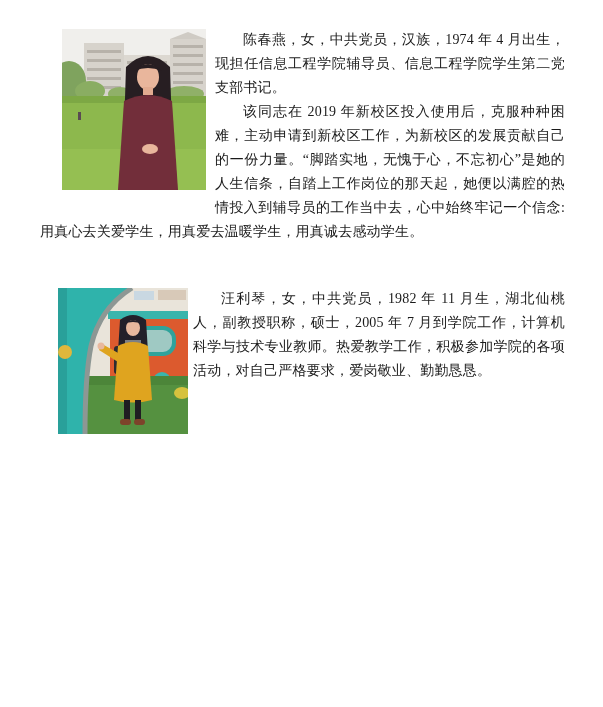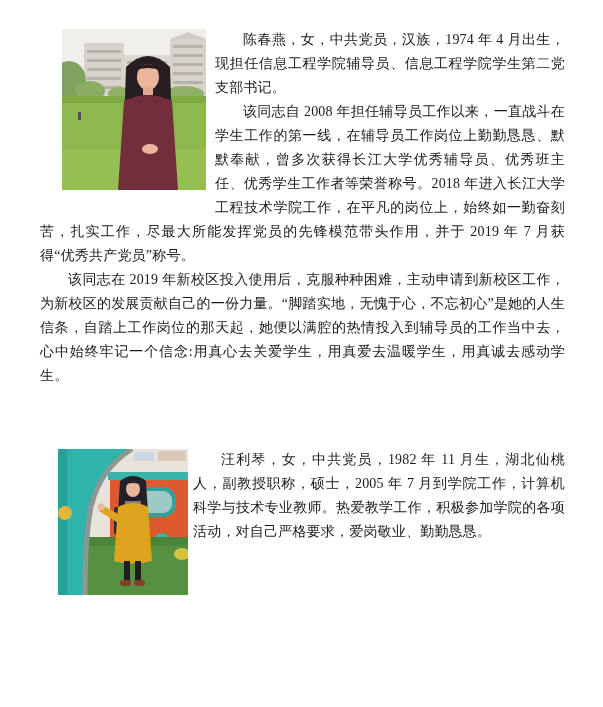--- a/index.html
+++ b/index.html
@@ -23,21 +23,21 @@
     line-height: 24px;
     color: #1a1a1a;
     text-align: justify;
   }
   section.profile::after {
     content: "";
     display: block;
     clear: both;
   }
   section.profile-2 {
-    margin-top: 60px;
+    margin-top: 43px;
     font-family: Liberation Serif, serif;
   }
   p.bio {
     margin: 0;
     text-indent: 2em;
     letter-spacing: 0.2px;
   }
   figure.photo {
     margin: 0;
     padding: 0;
@@ -109,21 +109,20 @@
         <path d="M72 42 Q86 28 100 42 Q86 36 72 42" fill="#271e22"></path>
 
         <rect x="81" y="58" width="10" height="8" fill="#e2ab90"></rect>
 
         <path d="M62 72 Q86 60 110 72 L116 161 L56 161 Z" fill="#722e3a"></path>
 
         <ellipse cx="88" cy="120" rx="8" ry="5" fill="#e9b69c"></ellipse>
       </svg>
     </figure>
     <p class="bio">陈春燕，女，中共党员，汉族，1974 年 4 月出生，现担任信息工程学院辅导员、信息工程学院学生第二党支部书记。</p>
-    <p class="bio">该同志自 2008 年担任辅导员工作以来，一直战斗在学生工作的第一线，在辅导员工作岗位上勤勤恳恳、默默奉献，曾多次获得长江大学优秀辅导员、优秀班主任、优秀学生工作者等荣誉称号。2018 年进入长江大学工程技术学院工作，在平凡的岗位上，始终如一勤奋刻苦，扎实工作，尽最大所能发挥党员的先锋模范带头作用，并于 2019 年 7 月获得“优秀共产党员”称号。</p>
     <p class="bio">该同志在 2019 年新校区投入使用后，克服种种困难，主动申请到新校区工作，为新校区的发展贡献自己的一份力量。“脚踏实地，无愧于心，不忘初心”是她的人生信条，自踏上工作岗位的那天起，她便以满腔的热情投入到辅导员的工作当中去，心中始终牢记一个信念:用真心去关爱学生，用真爱去温暖学生，用真诚去感动学生。</p>
   </section>
 
   <section class="profile profile-2">
     <figure class="photo photo-2">
       <svg viewBox="0 0 130 146" xmlns="http://www.w3.org/2000/svg">
 
         <rect x="0" y="0" width="130" height="146" fill="#e9e4da"></rect>
         <rect x="76" y="3" width="20" height="9" fill="#c9d8e2"></rect>
         <rect x="100" y="2" width="28" height="10" fill="#d8c9b8"></rect>

